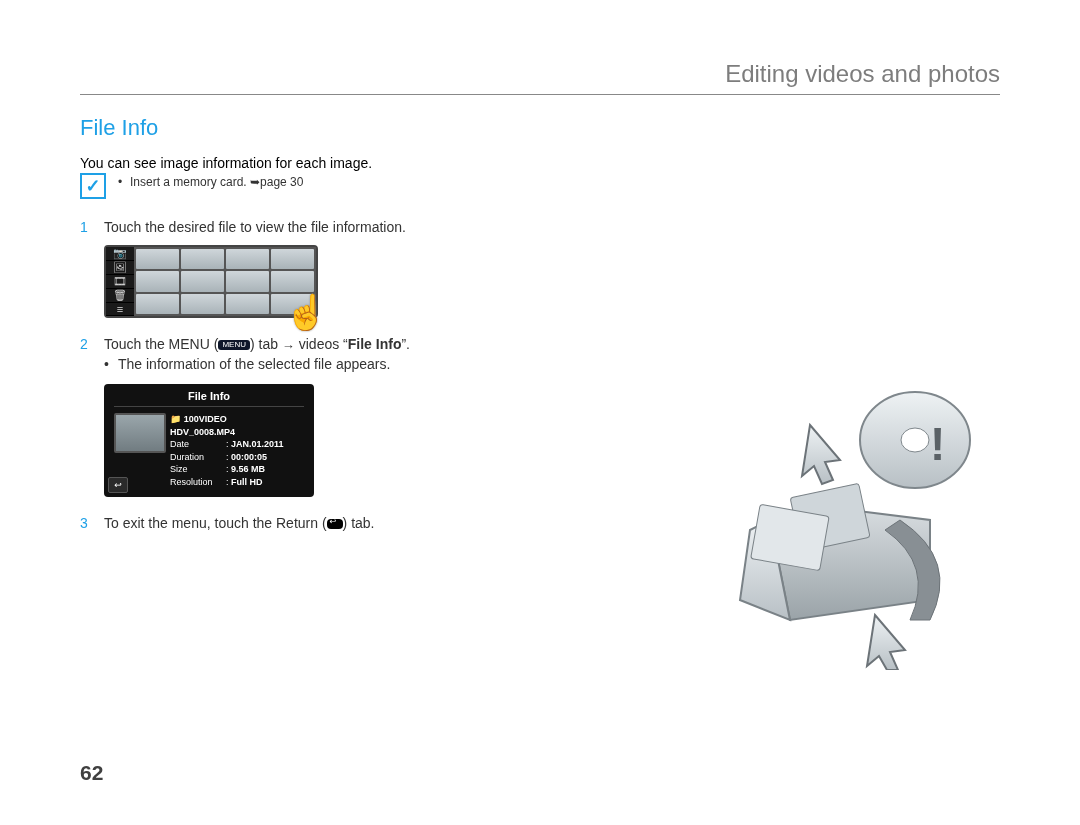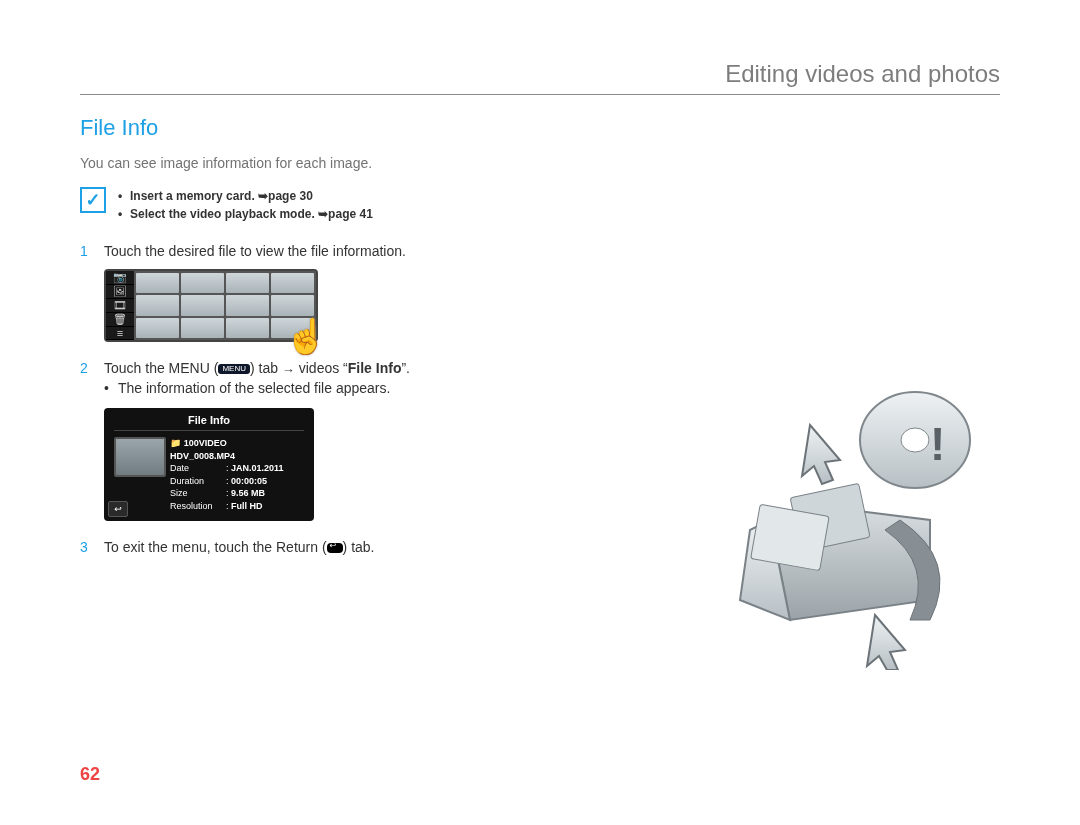--- a/index.html
+++ b/index.html
@@ -25,22 +25,22 @@
     margin-bottom:20px;
   }
   .section-title {
     font-size:22px;
     color:#1ea0e6;
     font-weight:400;
     margin-bottom:14px;
   }
   .intro {
     font-size:14px;
-    color:#737373;
-    margin-bottom:16px;
+    color:#000000;
+    margin-bottom:2px;
   }
   .note-row {
     display:flex;
     align-items:flex-start;
     gap:12px;
     margin-bottom:20px;
   }
   .note-icon {
     width:26px; height:26px;
     border:2px solid #1ea0e6;
@@ -53,21 +53,20 @@
   .note-list {
     font-size:12px;
     color:#333;
     list-style:none;
     padding:0; margin:0;
   }
   .note-list li {
     position:relative;
     padding-left:12px;
     line-height:1.5;
-    font-weight:bold;
   }
   .note-list li::before {
     content:"•";
     position:absolute; left:0;
   }
   .steps {
     list-style:none;
     padding:0; margin:0;
     counter-reset:step;
   }
@@ -121,22 +120,22 @@
     font-size:8px;
     position:absolute;
     left:3px; top:-2px;
   }
   .arrow {
     font-size:13px;
   }
   .page-num {
     position:absolute;
     left:80px; bottom:40px;
-    font-size:18px;
-    color:#ef4444;
+    font-size:21px;
+    color:#404040;
     font-weight:bold;
   }
 
   
   .thumb-shot {
     margin:10px 0 0 0;
     width:210px;
     border:2px solid #444;
     background:#2b2b2b;
     display:flex;
@@ -244,21 +243,20 @@
   <div class="top-title">Editing videos and photos</div>
 
   <div class="section-title">File Info</div>
 
   <div class="intro">You can see image information for each image.</div>
 
   <div class="note-row">
     <div class="note-icon">✓</div>
     <ul class="note-list">
       <li>Insert a memory card. ➥page 30</li>
-      <li>Select the video playback mode. ➥page 41</li>
     </ul>
   </div>
 
   <ol class="steps">
 
     <li>
       <span class="step-num">1</span>
       <span>Touch the desired file to view the file information.</span>
 
       <div class="thumb-shot">

